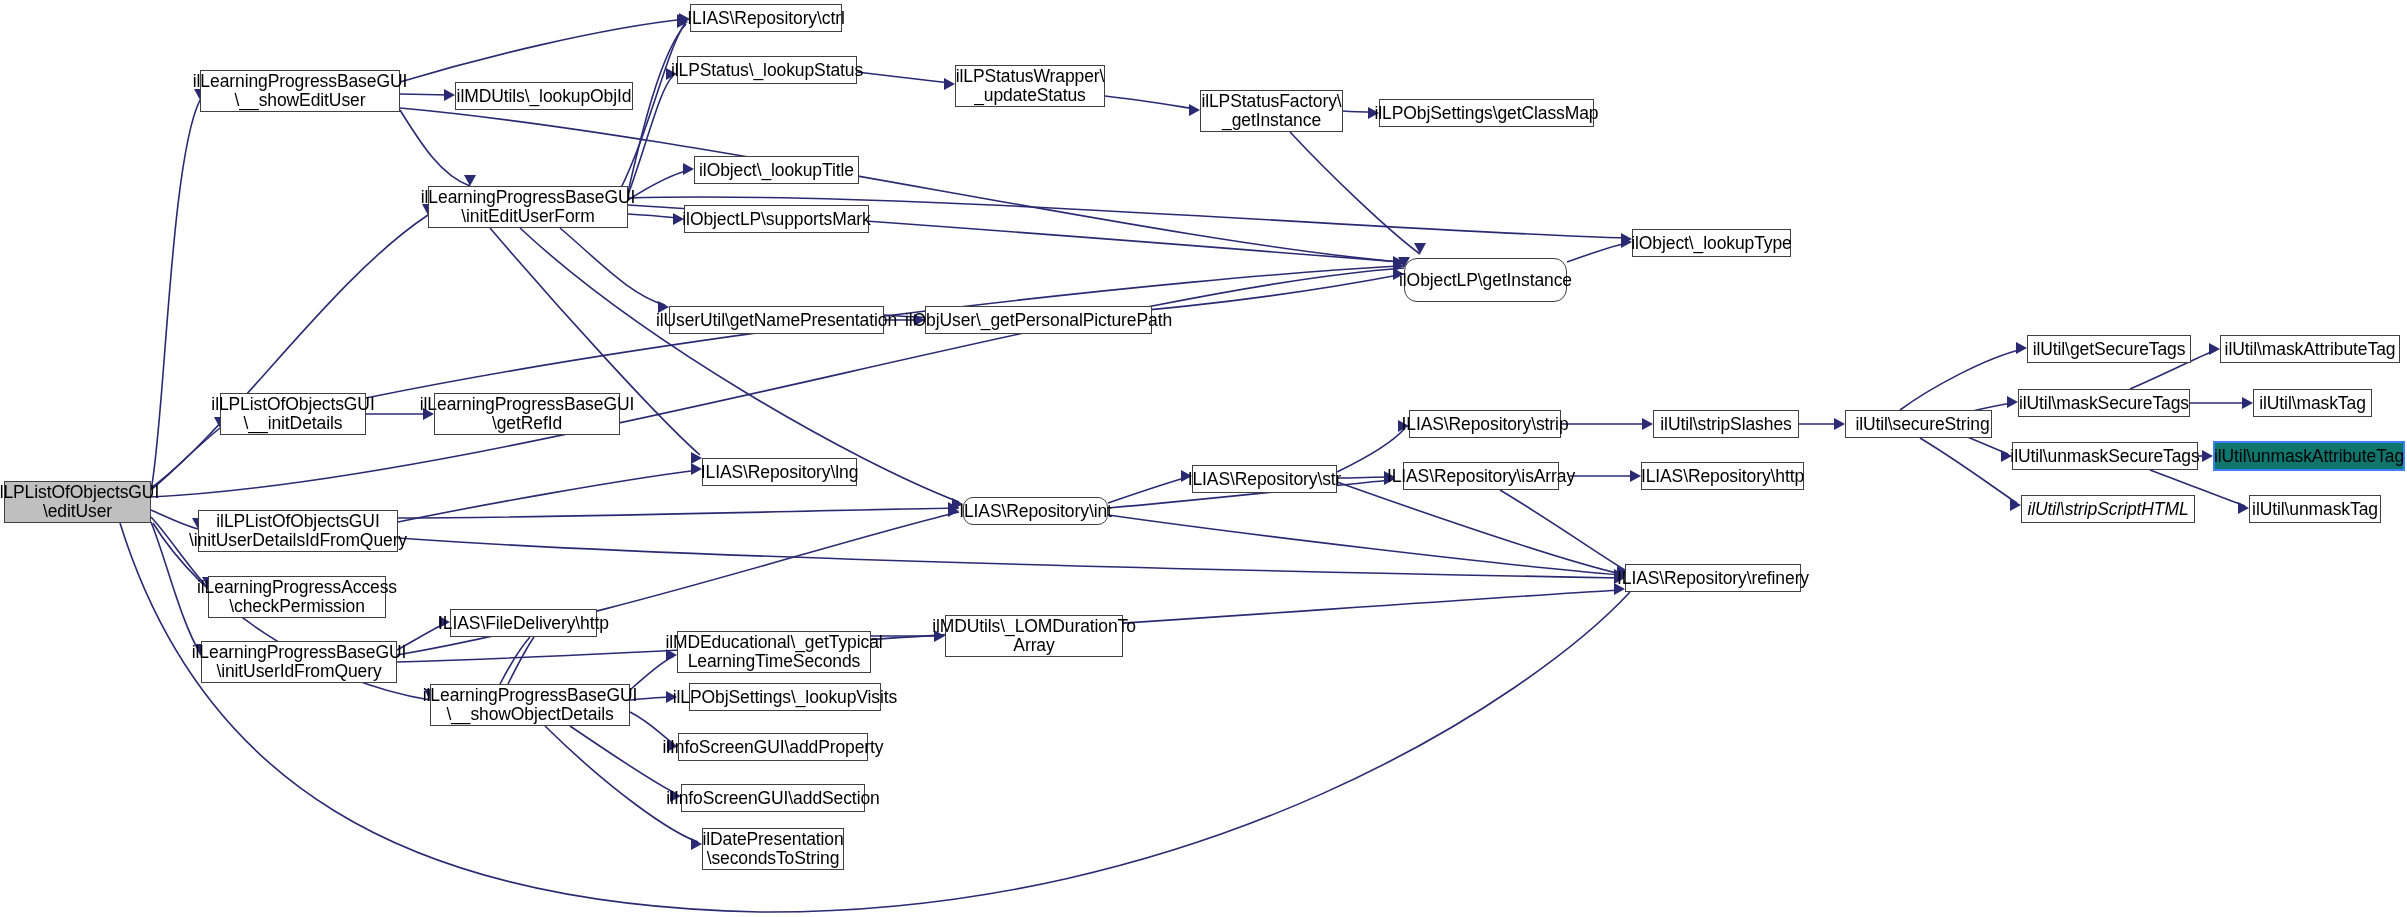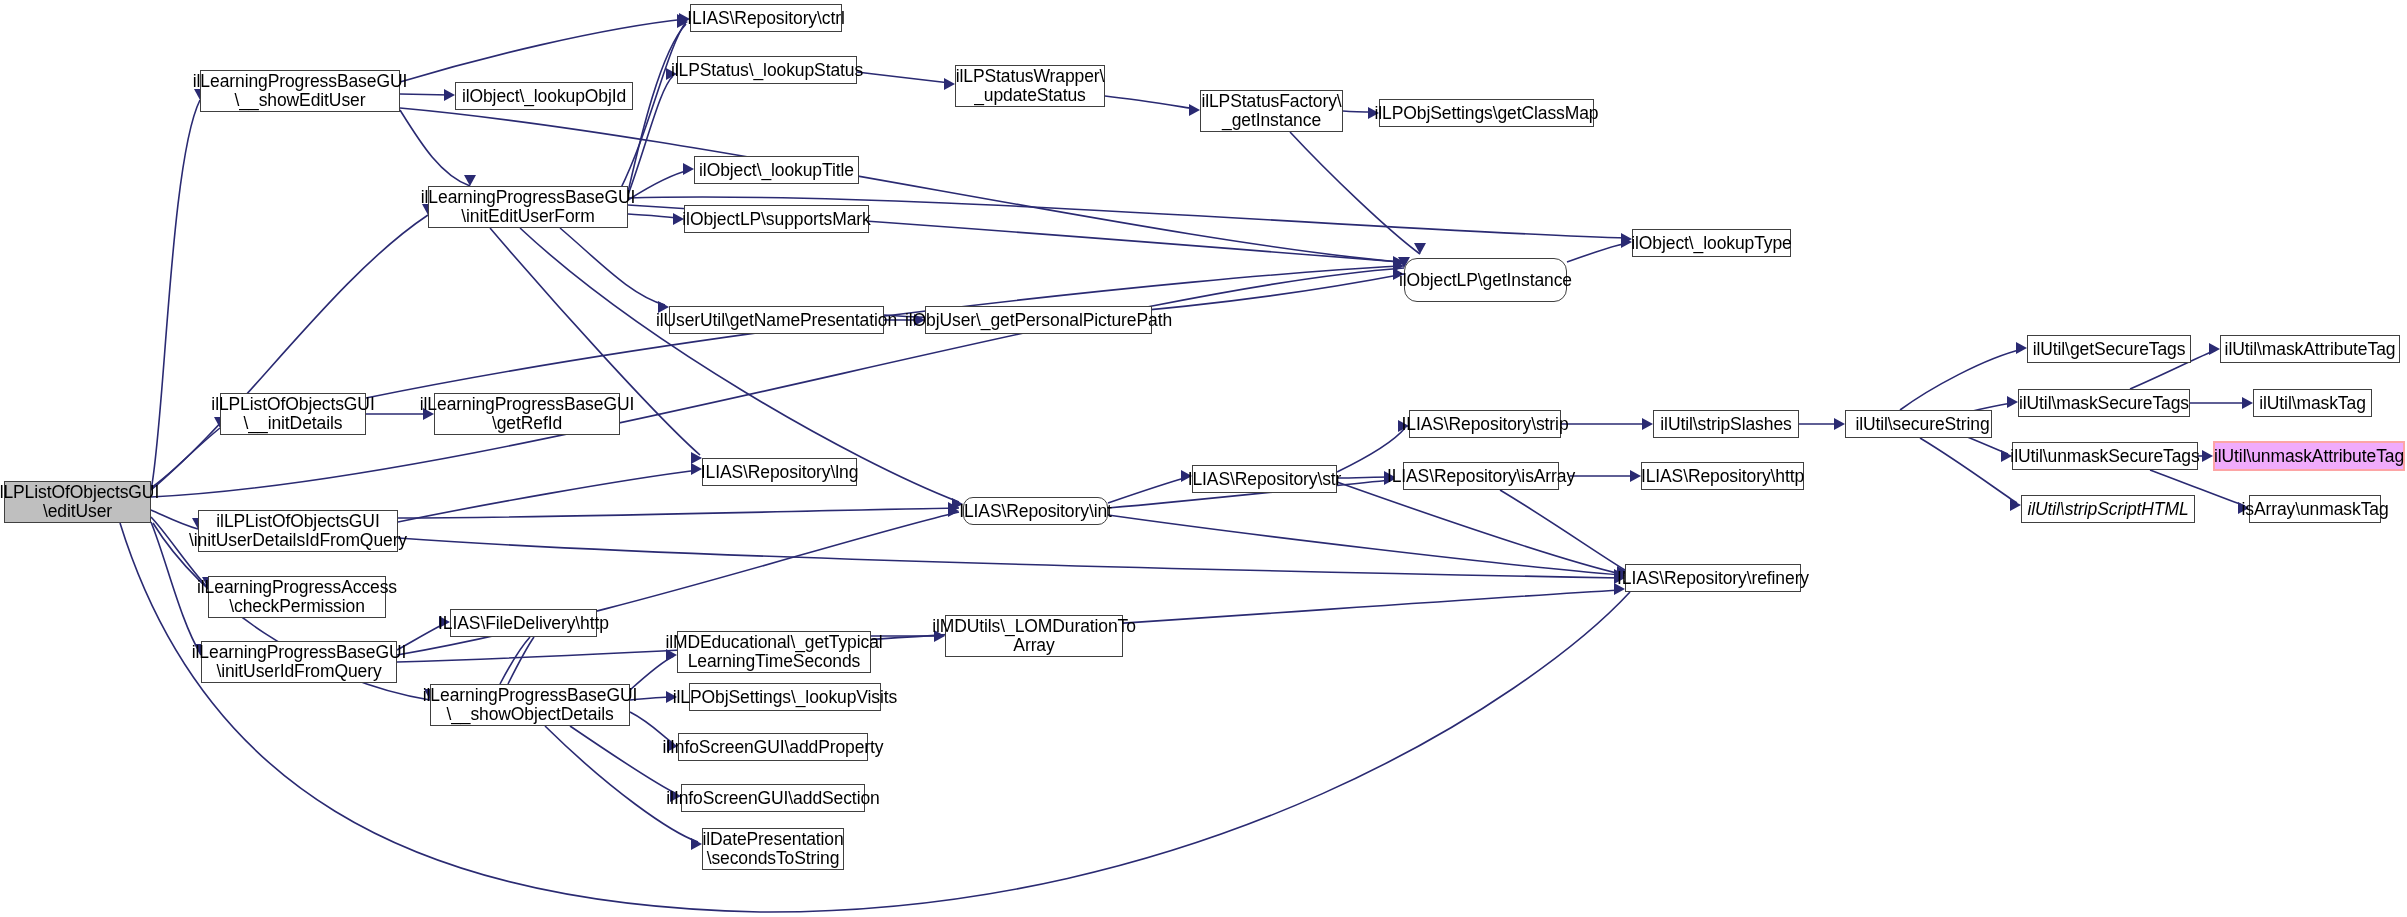--- a/index.html
+++ b/index.html
@@ -38,22 +38,22 @@
     letter-spacing: -0.1px;
     white-space: pre-line;
     padding: 0 4px;
     cursor: pointer;
   }
   .node.root {
     background: #bfbfbf;
     border-color: #404040;
   }
   .node.highlight {
-    border: 2px solid #fca5a5;
-    background: #f0abfc;
+    border: 2px solid #3b82f6;
+    background: #0f766e;
   }
 </style>
 </head>
 <body>
 
 <div id="graph-root">
   <svg id="edge-layer" viewBox="0 0 2407 917" preserveAspectRatio="none">
       <path d="M151,490 C165,420 170,160 200,100" fill="none" stroke="#2a2a72" stroke-width="1.6"></path>
       <polygon points="194,89 206,89 200,100" fill="#2a2a72"></polygon>
       <path d="M151,488 C230,430 330,280 428,215" fill="none" stroke="#2a2a72" stroke-width="1.6"></path>
@@ -181,21 +181,21 @@
       <path d="M2198,456 C2202,456 2206,456 2209,456" fill="none" stroke="#2a2a72" stroke-width="1.6"></path>
       <polygon points="2202,450 2202,462 2213,456" fill="#2a2a72"></polygon>
       <path d="M2150,470 C2190,485 2228,500 2245,506" fill="none" stroke="#2a2a72" stroke-width="1.6"></path>
       <polygon points="2238,502 2238,514 2249,508" fill="#2a2a72"></polygon>
     </svg>
   <div id="node-layer">
       <div class="node root" style="left: 4px; top: 481px; width: 147px; height: 42px;">ilLPListOfObjectsGUI
 \editUser</div>
       <div class="node" style="left: 200px; top: 70px; width: 200px; height: 42px;">ilLearningProgressBaseGUI
 \__showEditUser</div>
-      <div class="node" style="left: 455px; top: 82px; width: 178px; height: 28px;">ilObject\_lookupObjId</div>
+      <div class="node" style="left: 455px; top: 82px; width: 178px; height: 28px;">ilMDUtils\_lookupObjId</div>
       <div class="node" style="left: 690px; top: 4px; width: 152px; height: 28px;">ILIAS\Repository\ctrl</div>
       <div class="node" style="left: 677px; top: 56px; width: 180px; height: 28px;">ilLPStatus\_lookupStatus</div>
       <div class="node" style="left: 955px; top: 65px; width: 150px; height: 42px;">ilLPStatusWrapper\
 _updateStatus</div>
       <div class="node" style="left: 1200px; top: 90px; width: 143px; height: 42px;">ilLPStatusFactory\
 _getInstance</div>
       <div class="node" style="left: 1379px; top: 99px; width: 215px; height: 28px;">ilLPObjSettings\getClassMap</div>
       <div class="node" style="left: 694px; top: 156px; width: 165px; height: 28px;">ilObject\_lookupTitle</div>
       <div class="node" style="left: 684px; top: 205px; width: 185px; height: 28px;">ilObjectLP\supportsMark</div>
       <div class="node" style="left: 428px; top: 186px; width: 200px; height: 42px;">ilLearningProgressBaseGUI
@@ -224,21 +224,21 @@
       <div class="node" style="left: 1395px; top: 462px; width: 156px; height: 28px; margin-left: 8px;">ILIAS\Repository\isArray</div>
       <div class="node" style="left: 1641px; top: 462px; width: 163px; height: 28px;">ILIAS\Repository\http</div>
       <div class="node" style="left: 1625px; top: 564px; width: 176px; height: 28px;">ILIAS\Repository\refinery</div>
       <div class="node" style="left: 2027px; top: 335px; width: 164px; height: 28px;">ilUtil\getSecureTags</div>
       <div class="node" style="left: 2018px; top: 389px; width: 172px; height: 28px;">ilUtil\maskSecureTags</div>
       <div class="node" style="left: 2012px; top: 442px; width: 186px; height: 28px;">ilUtil\unmaskSecureTags</div>
       <div class="node" style="left: 2021px; top: 495px; width: 174px; height: 28px; font-style: italic;">ilUtil\stripScriptHTML</div>
       <div class="node" style="left: 2220px; top: 335px; width: 180px; height: 28px;">ilUtil\maskAttributeTag</div>
       <div class="node" style="left: 2253px; top: 389px; width: 119px; height: 28px;">ilUtil\maskTag</div>
       <div class="node highlight" style="left: 2213px; top: 441px; width: 192px; height: 30px;">ilUtil\unmaskAttributeTag</div>
-      <div class="node" style="left: 2249px; top: 495px; width: 132px; height: 28px;">isArray\unmaskTag</div>
+      <div class="node" style="left: 2249px; top: 495px; width: 132px; height: 28px;">ilUtil\unmaskTag</div>
       <div class="node" style="left: 430px; top: 684px; width: 200px; height: 42px;">ilLearningProgressBaseGUI
 \__showObjectDetails</div>
       <div class="node" style="left: 677px; top: 615px; width: 194px; height: 42px; margin-top: 16px;">ilMDEducational\_getTypical
 LearningTimeSeconds</div>
       <div class="node" style="left: 945px; top: 615px; width: 178px; height: 42px;">ilMDUtils\_LOMDurationTo
 Array</div>
       <div class="node" style="left: 677px; top: 683px; width: 192px; height: 28px; margin-left: 12px;">ilLPObjSettings\_lookupVisits</div>
       <div class="node" style="left: 678px; top: 733px; width: 190px; height: 28px;">ilInfoScreenGUI\addProperty</div>
       <div class="node" style="left: 681px; top: 784px; width: 184px; height: 28px;">ilInfoScreenGUI\addSection</div>
       <div class="node" style="left: 702px; top: 828px; width: 142px; height: 42px;">ilDatePresentation

